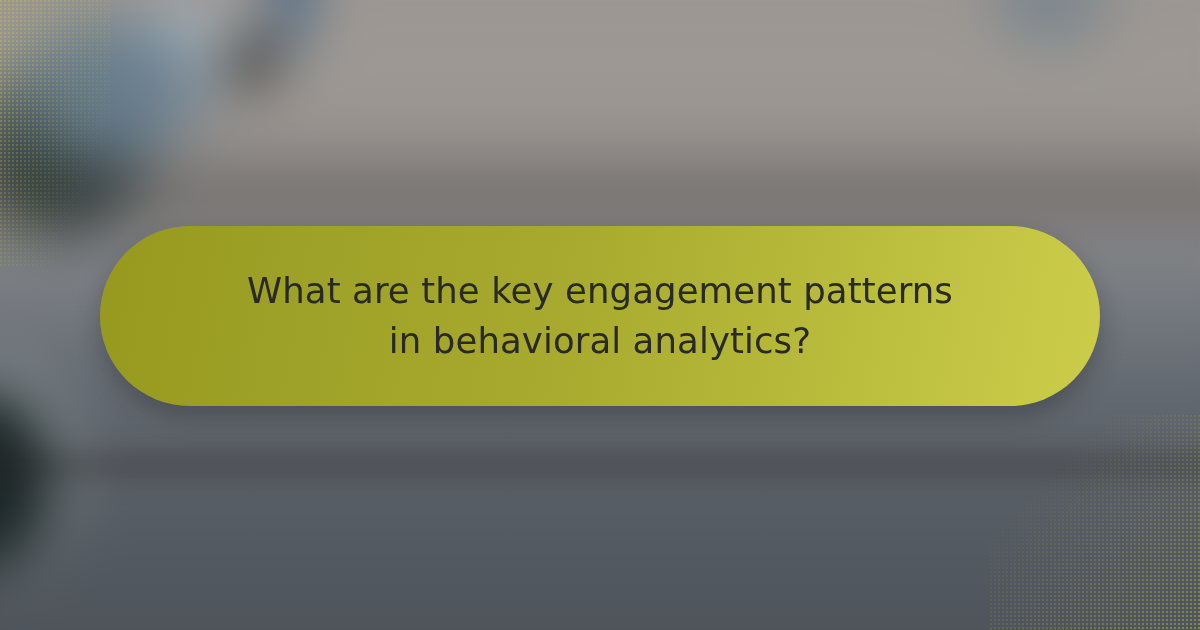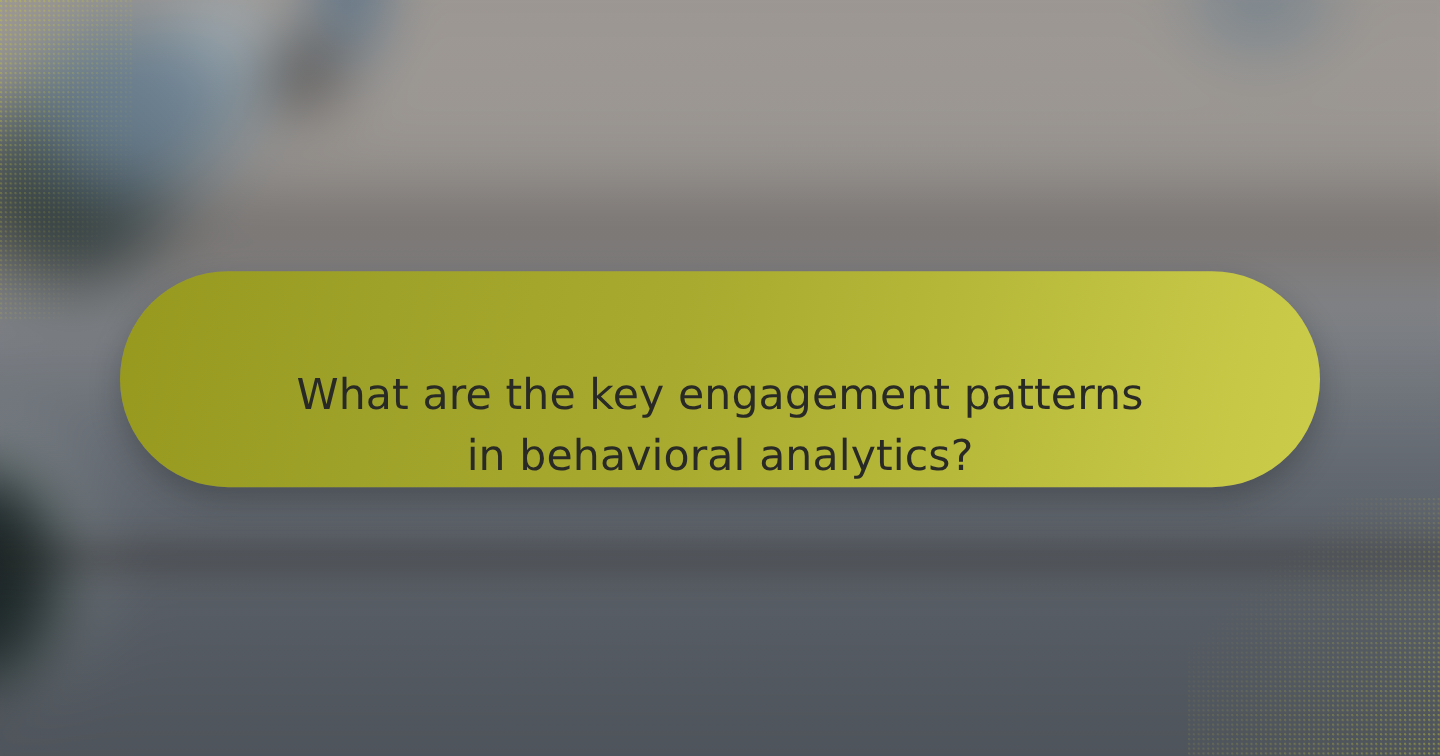--- a/index.html
+++ b/index.html
@@ -103,21 +103,21 @@
   .pill {
     position: absolute;
     left: 100px;
     top: 226px;
     width: 1000px;
     height: 180px;
     border-radius: 90px;
     background: linear-gradient(100deg, #97991f 0%, #9fa228 22%, #a8aa2f 46%, #b7b93a 70%, #c7c846 92%, #cbcc4a 100%);
     box-shadow: 0 10px 26px rgba(20,24,28,0.30);
     display: flex;
-    align-items: flex-end;
+    align-items: center;
     justify-content: center;
     box-sizing: border-box;
     padding: 0 78px;
   }
   .pill-text {
     margin: 0;
     text-align: center;
     color: #292a26;
     font-size: 35.5px;
     line-height: 1.42;

